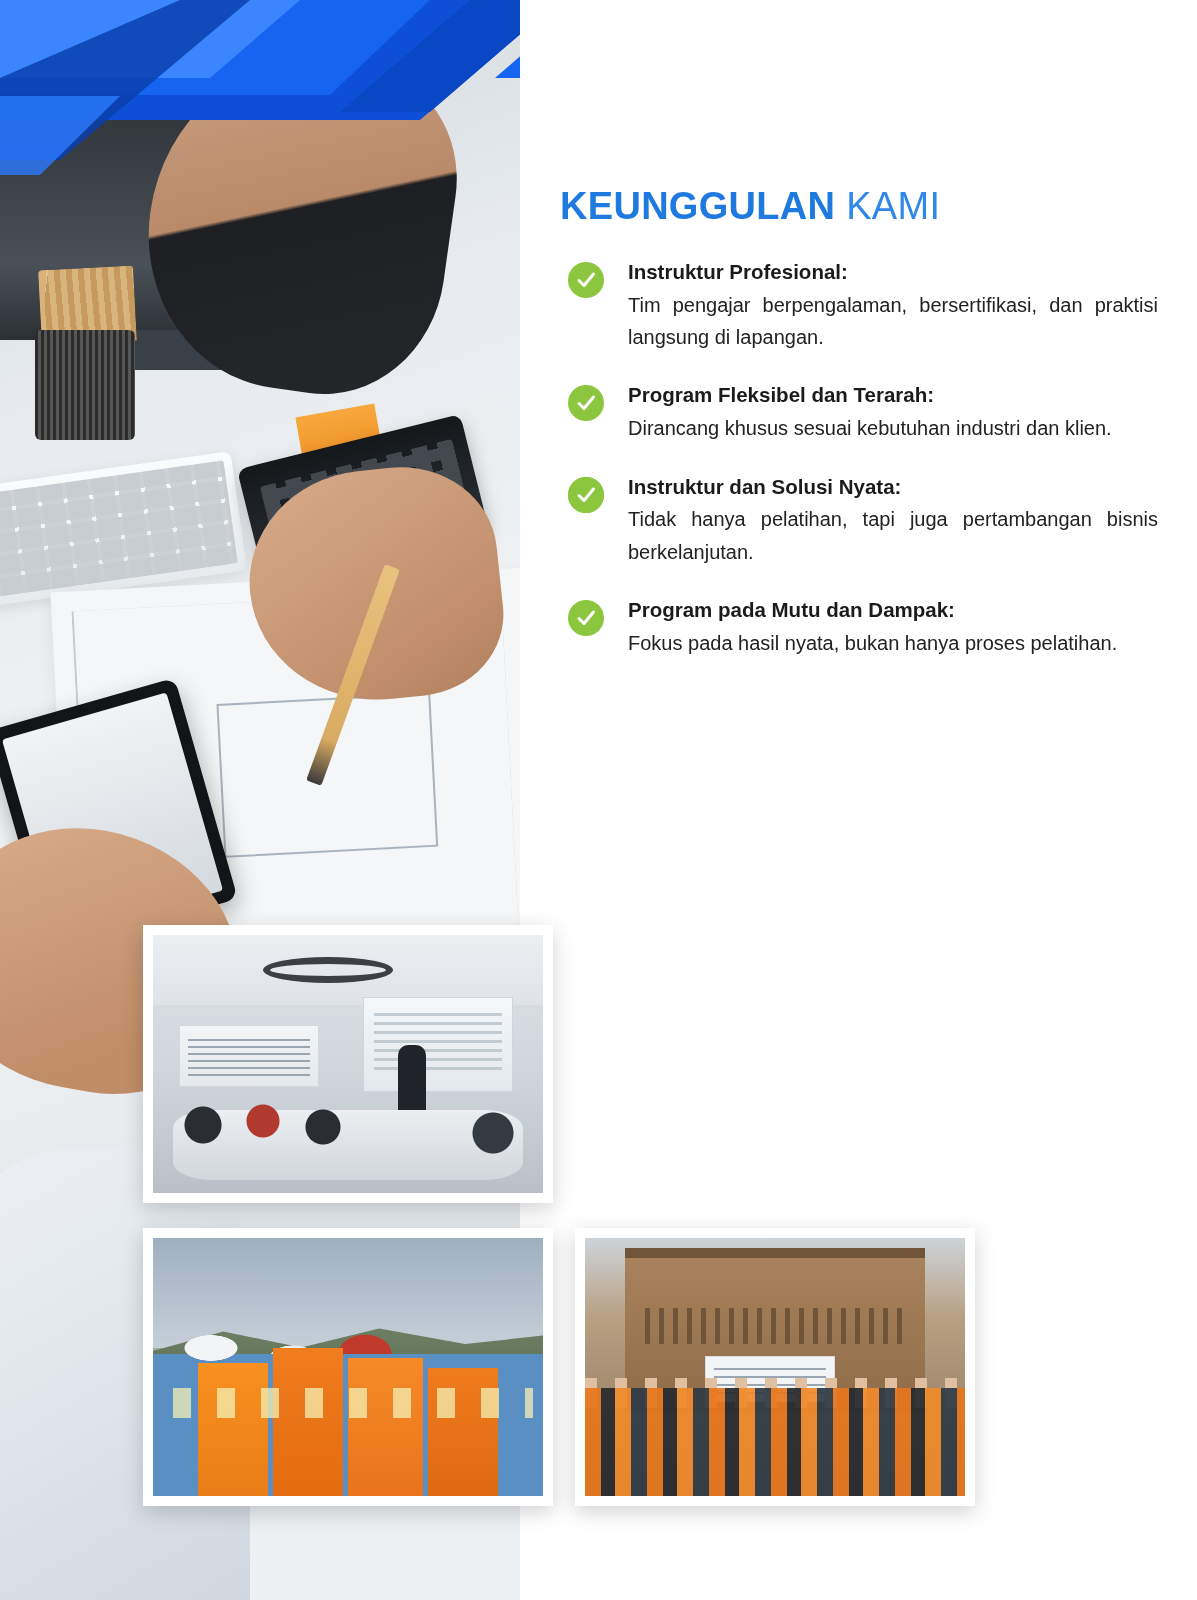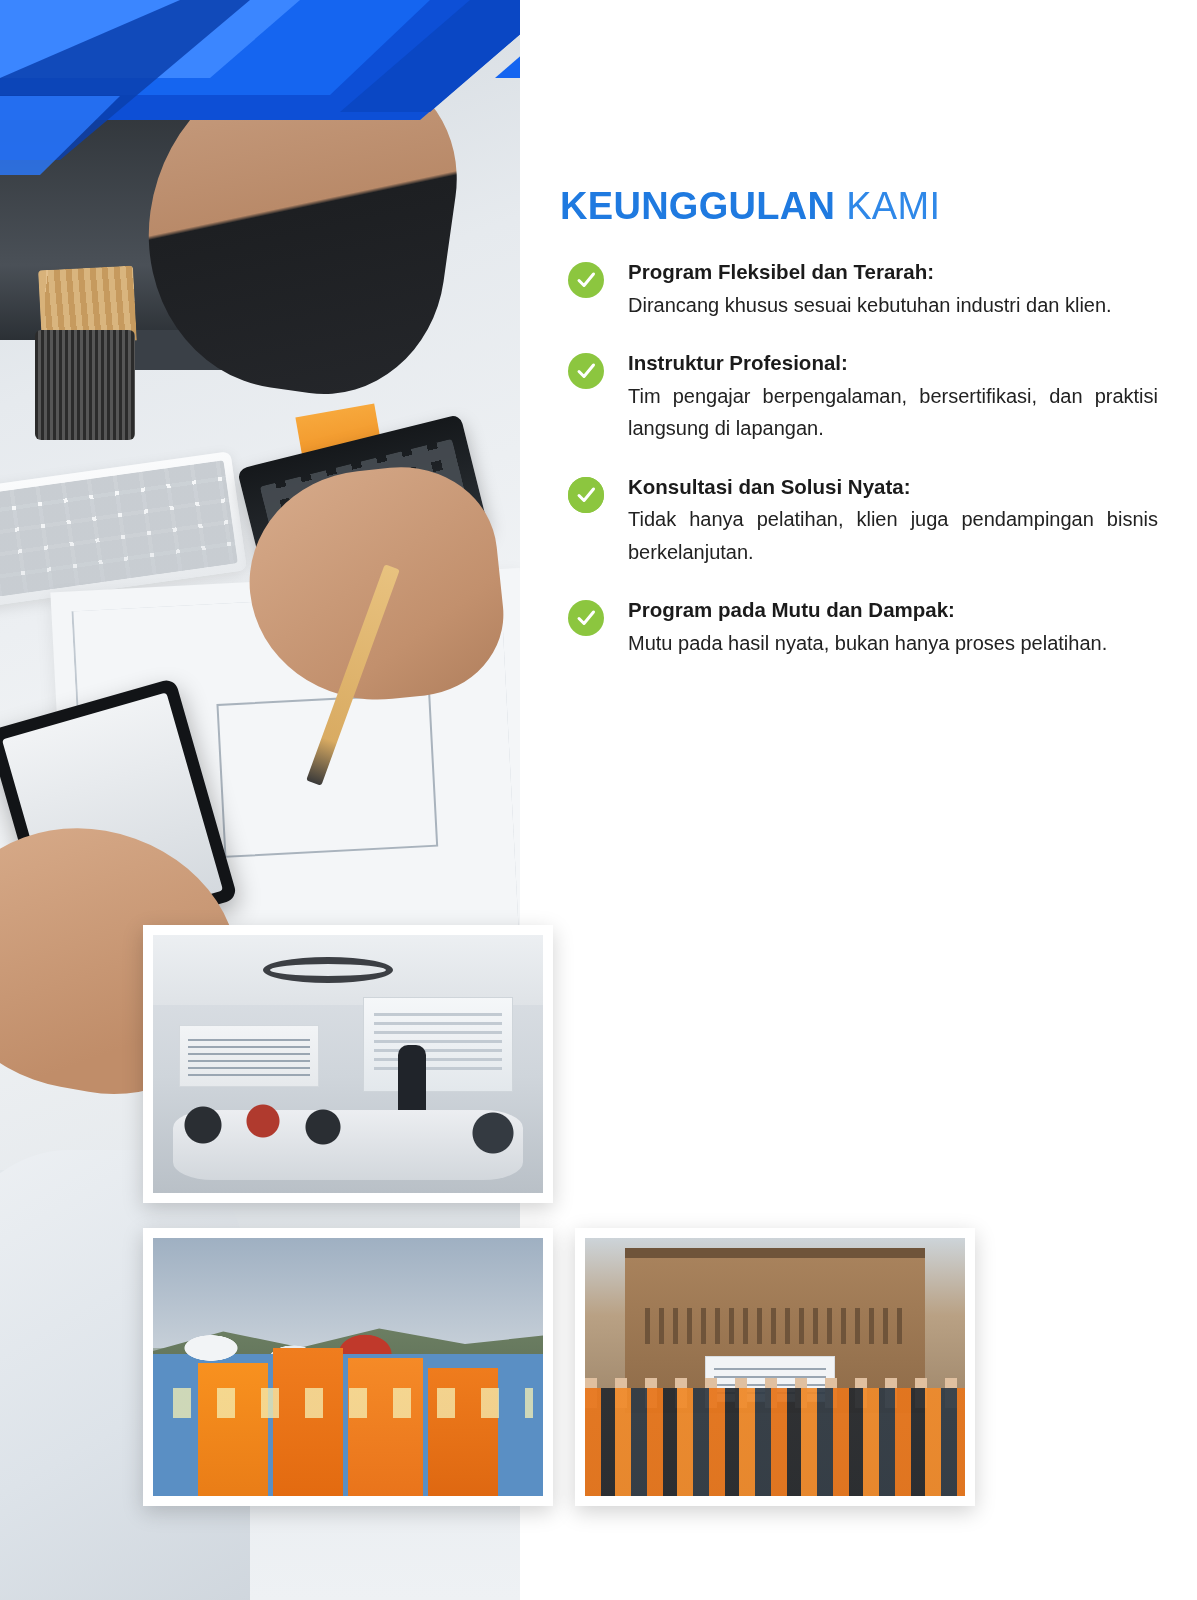--- a/index.html
+++ b/index.html
@@ -417,60 +417,60 @@
     </h1>
 
     <div class="list">
 
       <div class="item">
         <span class="check">
           <svg width="20" height="20" viewBox="0 0 20 20">
               <path d="M3 10.5 L8 15.5 L17.5 4" stroke="#ffffff" stroke-width="3" fill="none" stroke-linecap="round" stroke-linejoin="round"></path>
             </svg>
         </span>
-        <div class="item-title">Program Fleksibel dan Terarah:</div>
-        <div class="item-desc">Dirancang khusus sesuai kebutuhan industri dan klien.</div>
+        <div class="item-title">Instruktur Profesional:</div>
+        <div class="item-desc">Tim pengajar berpengalaman, bersertifikasi, dan praktisi langsung di lapangan.</div>
       </div>
 
       <div class="item">
         <span class="check">
           <svg width="20" height="20" viewBox="0 0 20 20">
               <path d="M3 10.5 L8 15.5 L17.5 4" stroke="#ffffff" stroke-width="3" fill="none" stroke-linecap="round" stroke-linejoin="round"></path>
             </svg>
         </span>
-        <div class="item-title">Instruktur Profesional:</div>
-        <div class="item-desc">Tim pengajar berpengalaman, bersertifikasi, dan praktisi langsung di lapangan.</div>
+        <div class="item-title">Program Fleksibel dan Terarah:</div>
+        <div class="item-desc">Dirancang khusus sesuai kebutuhan industri dan klien.</div>
       </div>
 
       <div class="item">
         <span class="check">
           <svg width="20" height="20" viewBox="0 0 20 20">
               <path d="M3 10.5 L8 15.5 L17.5 4" stroke="#ffffff" stroke-width="3" fill="none" stroke-linecap="round" stroke-linejoin="round"></path>
             </svg>
         </span>
       </div>
 
       <div class="item">
         <span class="check">
           <svg width="20" height="20" viewBox="0 0 20 20">
               <path d="M3 10.5 L8 15.5 L17.5 4" stroke="#ffffff" stroke-width="3" fill="none" stroke-linecap="round" stroke-linejoin="round"></path>
             </svg>
         </span>
-        <div class="item-title">Konsultasi dan Solusi Nyata:</div>
-        <div class="item-desc">Tidak hanya pelatihan, klien juga pendampingan bisnis berkelanjutan.</div>
+        <div class="item-title">Instruktur dan Solusi Nyata:</div>
+        <div class="item-desc">Tidak hanya pelatihan, tapi juga pertambangan bisnis berkelanjutan.</div>
       </div>
 
       <div class="item">
         <span class="check">
           <svg width="20" height="20" viewBox="0 0 20 20">
               <path d="M3 10.5 L8 15.5 L17.5 4" stroke="#ffffff" stroke-width="3" fill="none" stroke-linecap="round" stroke-linejoin="round"></path>
             </svg>
         </span>
         <div class="item-title">Program pada Mutu dan Dampak:</div>
-        <div class="item-desc">Mutu pada hasil nyata, bukan hanya proses pelatihan.</div>
+        <div class="item-desc">Fokus pada hasil nyata, bukan hanya proses pelatihan.</div>
       </div>
 
     </div>
   </div>
 
   <div class="photo-card card-meeting">
     <div class="photo-inner">
       <div class="meeting">
         <div class="ceiling"></div>
         <div class="ring"></div>

